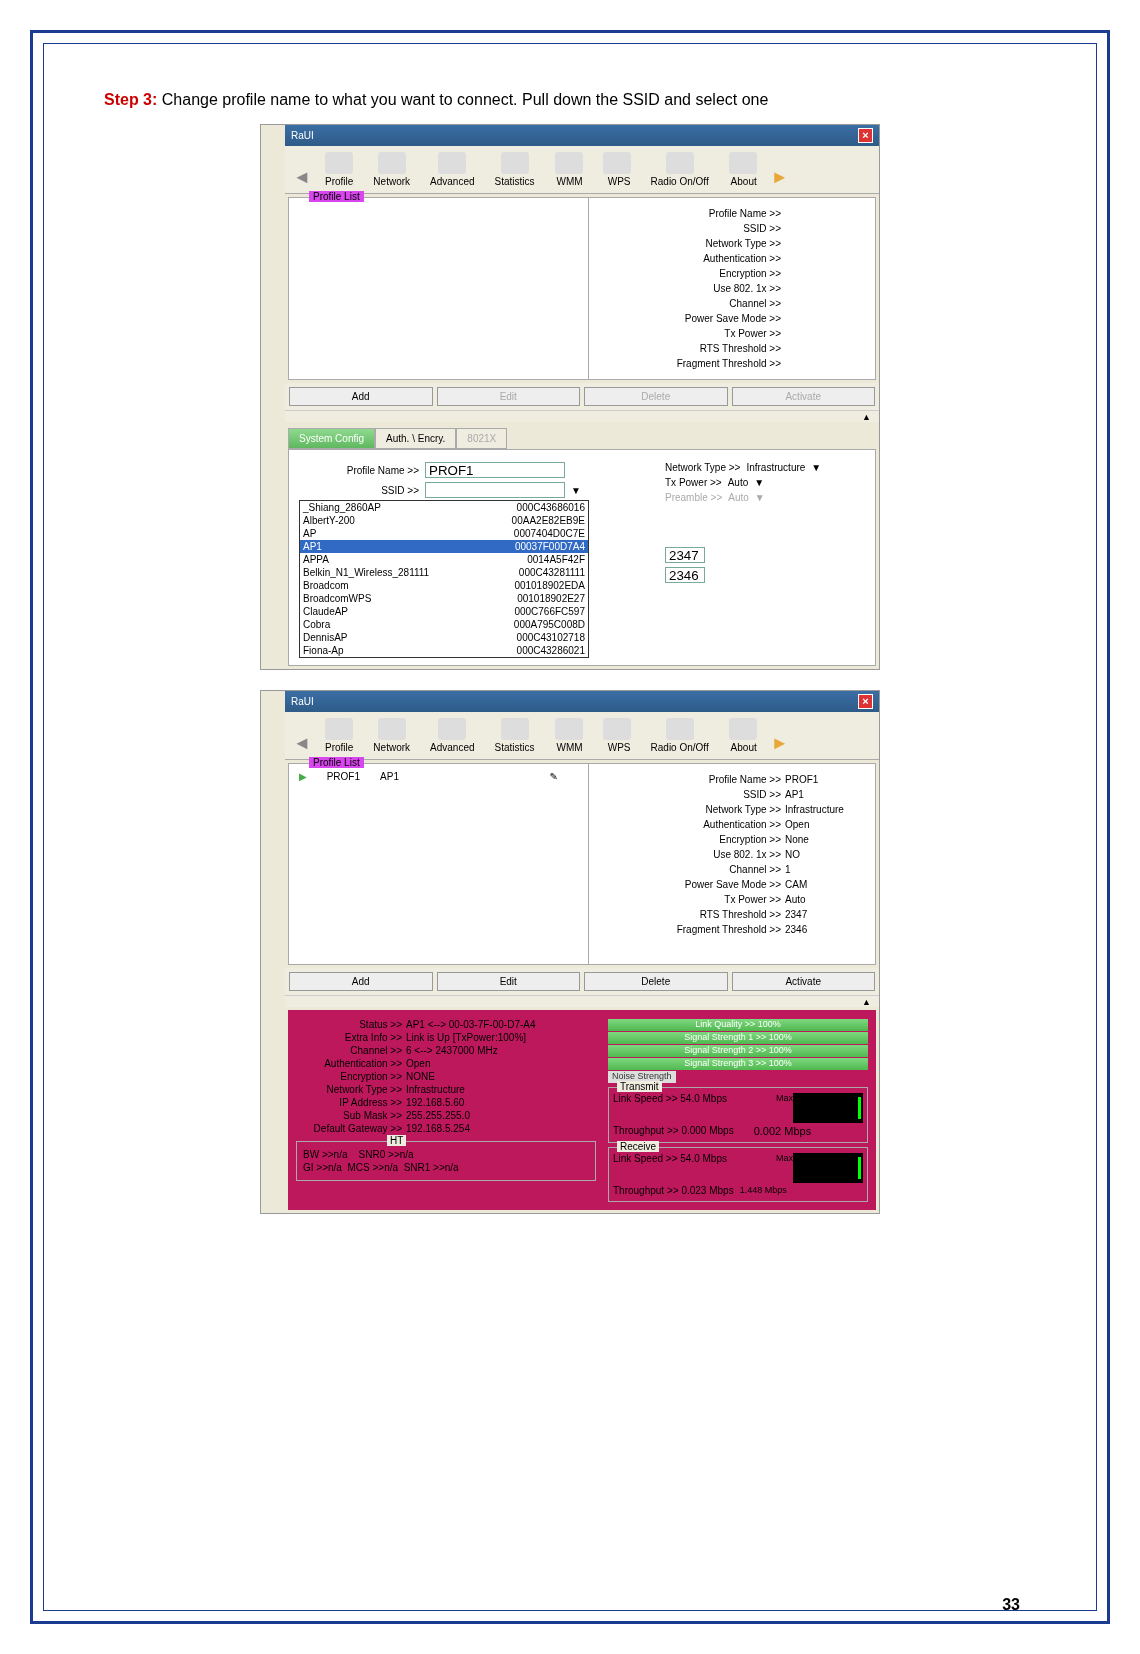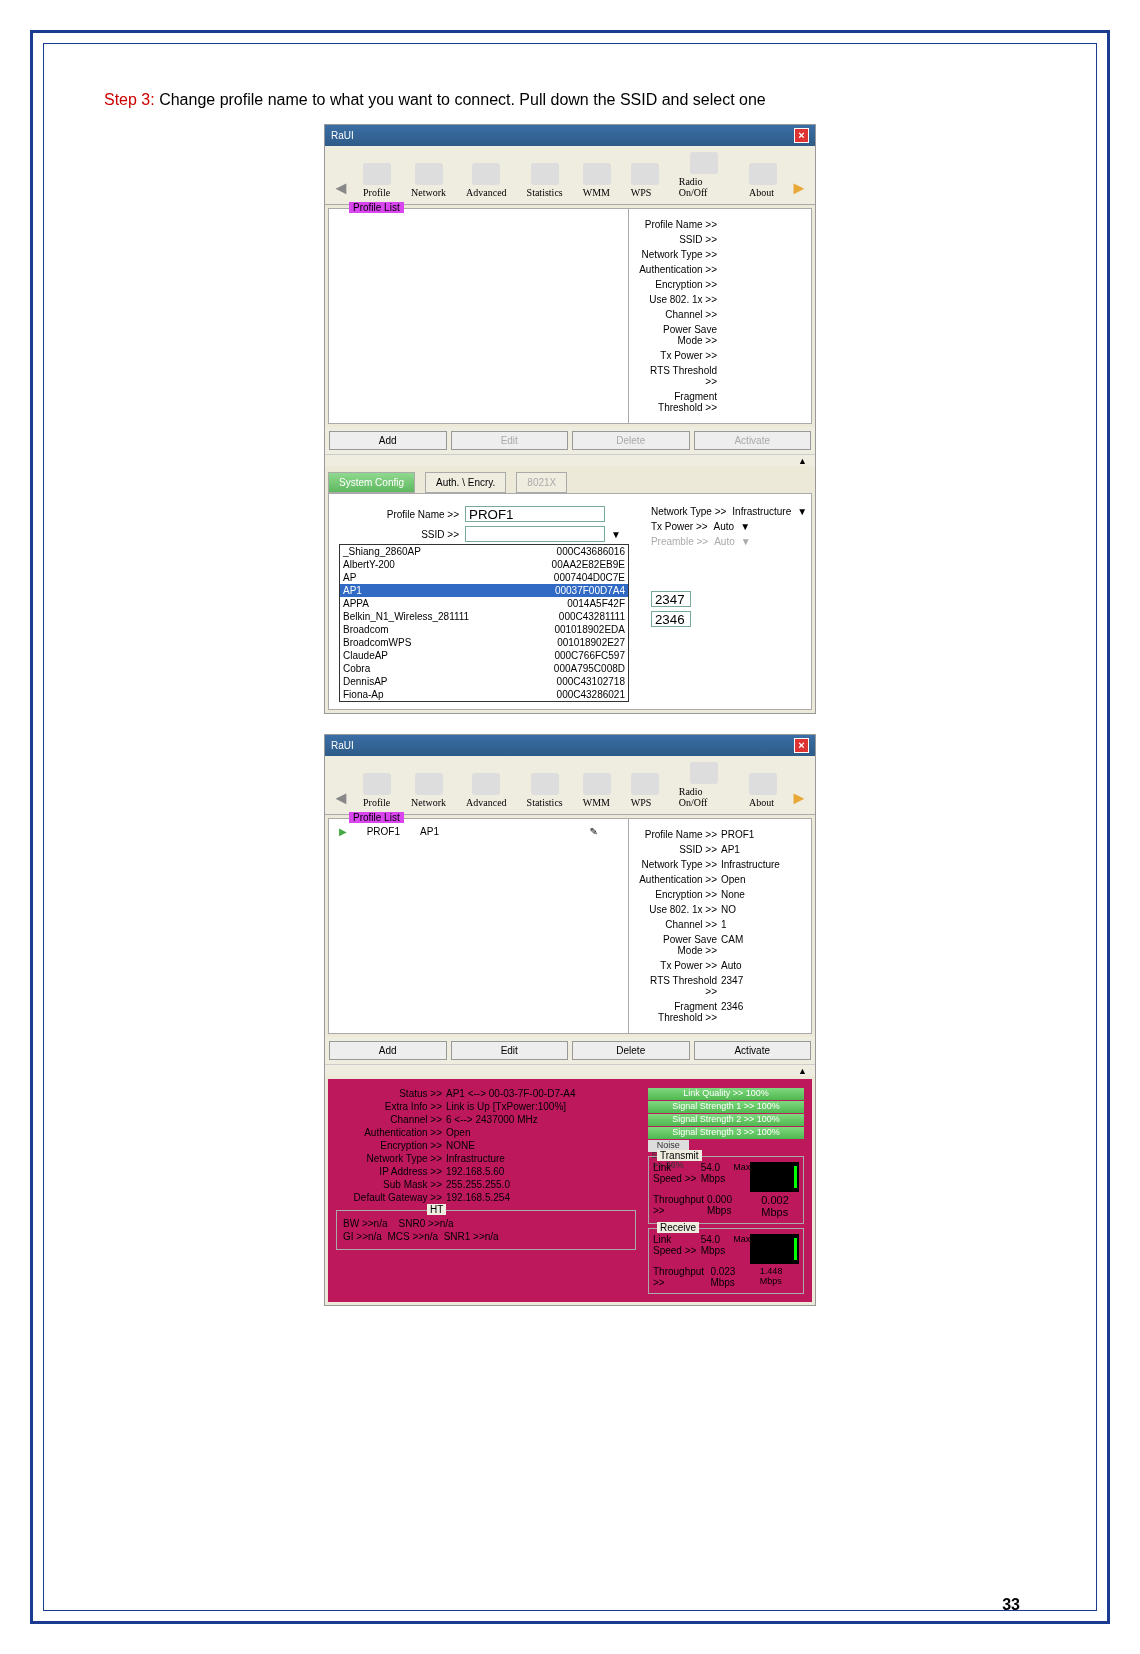--- a/index.html
+++ b/index.html
@@ -17,61 +17,62 @@
     background: #fff;
   }
   .inner-frame {
     position: absolute;
     top: 10px; left: 10px; right: 10px; bottom: 10px;
     border: 1px solid #1a3b8f;
     padding: 40px 60px;
   }
   
   .step-line { font-size: 16px; line-height: 2; margin-bottom: 6px; }
-  .step-label { color: #c00; font-weight: normal; }
+  .step-label { color: #c00; font-weight: bold; }
   .bold { font-weight: bold; }
   
   .screenshot {
-    width: 492px;
+    width: 620px;
     margin: 8px auto 20px;
     border: 1px solid #999;
     background: #ece9d8;
     font-size: 10px;
+    padding-left: 24px;
   }
   .titlebar {
     background: linear-gradient(#3a6ea5,#2e5b88);
     color: #fff;
     padding: 3px 6px;
     display: flex;
     justify-content: space-between;
     align-items: center;
   }
   .closebtn { width:15px; height:15px; background:#d33; color:#fff; text-align:center; line-height:13px; font-weight:bold; border:1px solid #fff; font-size:11px;}
   .toolbar {
     display:flex; align-items:flex-end; background:#efece0; border-bottom:1px solid #aaa; padding:4px 6px; gap:4px;
   }
   .nav-arrow { width:22px; height:22px; font-size:18px; color:#888; text-align:center; }
-  .tb-item { text-align:left; padding:2px 8px; font-size:10px;font-family:Liberation Serif, serif; }
+  .tb-item { text-align:right; padding:2px 8px; font-size:10px; }
   .tb-icon { width:28px; height:22px; margin:0 auto 2px; background:#ddd; border-radius:3px; }
   
   .upper { display:flex; background:#fff; border:1px solid #aaa; margin:3px; }
   .profile-list { flex:0 0 300px; border-right:1px solid #aaa; padding:4px; min-height:180px; position:relative;}
   .pl-title { position:absolute; top:-7px; left:20px; background:#d946ef; padding:0 4px; font-size:10px;}
   .detail-col { flex:1; padding:8px 10px; font-size:10px; }
   .detail-row { display:flex; justify-content:flex-end; gap:4px; padding:2px 0;}
   .detail-label { text-align:right; }
   .detail-val { min-width:80px; text-align:left; }
   
   .btn-row { display:flex; gap:4px; padding:4px; background:#efece0;}
   .btn { flex:1; text-align:center; padding:3px; border:1px solid #999; background:#eee; font-size:10px;}
   .btn.disabled { color:#aaa; }
   .collapse-bar { background:#efece0; text-align:right; padding:0 8px; border-top:1px solid #ccc;}
   .triangle-up::after{content:"▲"; font-size:9px;}
   
-  .tabs { display:flex; margin:6px 3px 0; font-size:10px;gap:10px;}
+  .tabs { display:flex; margin:6px 3px 0; font-size:10px;}
   .tab { padding:4px 10px; border:1px solid #aaa; background:#efece0; }
   .tab.active { background: linear-gradient(#8fd98f,#5fb85f); color:#fff;}
   .tab.dis { color:#aaa;}
   
   .config-panel { background:#fff; border:1px solid #aaa; margin:0 3px 3px; padding:10px; font-size:10px;}
   .cfg-row { display:flex; align-items:center; padding:2px 0; gap:6px;}
   .cfg-label { width:120px; text-align:right; }
   .cfg-input { border:1px solid #7a9; padding:1px 3px; height:16px; }
   .dropdown-open { position:relative; }
   .ssid-list {

